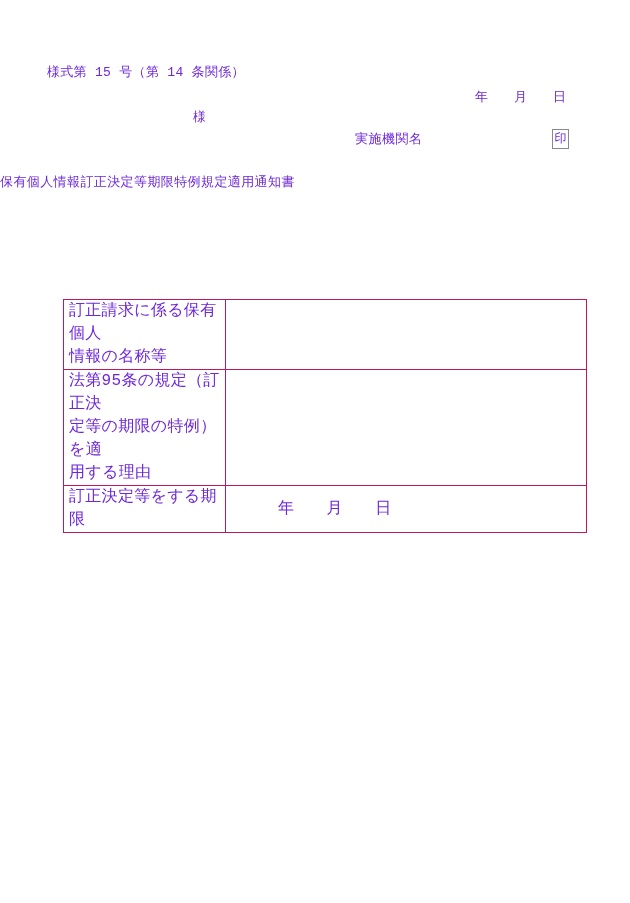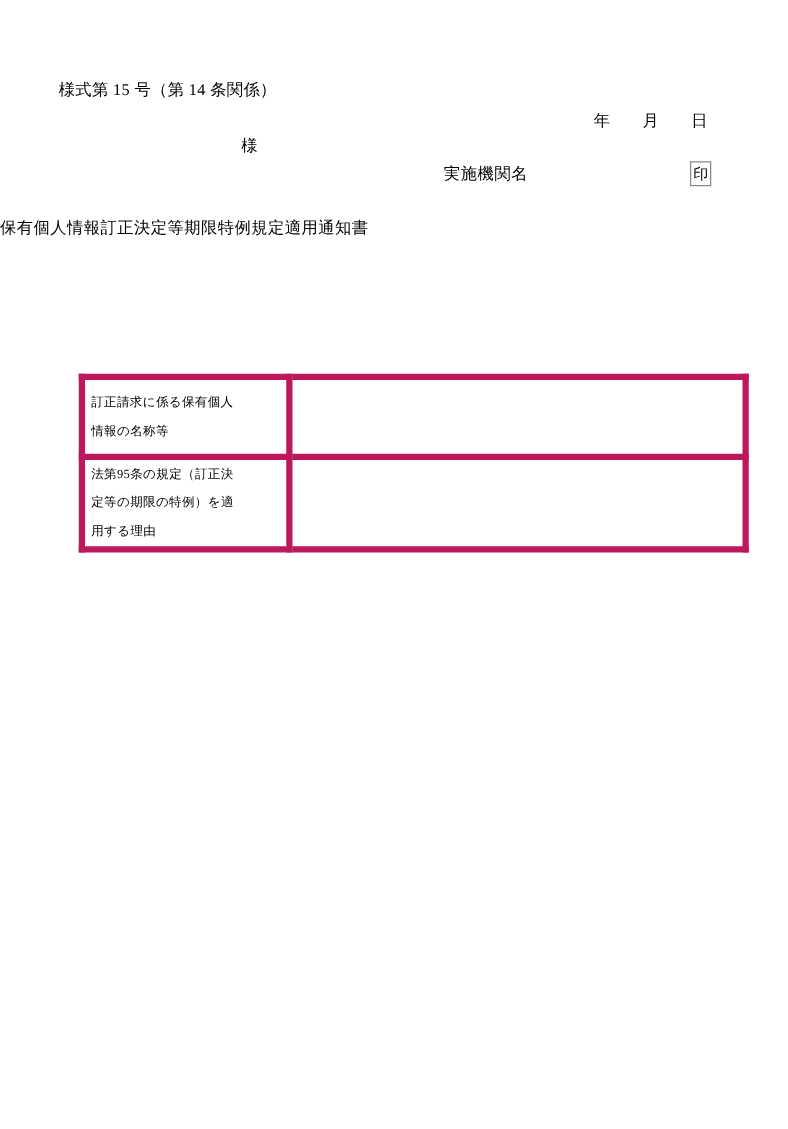--- a/index.html
+++ b/index.html
@@ -5,22 +5,22 @@
   html, body {
     margin: 0;
     padding: 0;
     background: #ffffff;
   }
   .page {
     position: relative;
     width: 630px;
     height: 903px;
     background: #ffffff;
-    font-family: Liberation Serif, serif;
-    color: #000000;
+    font-family: Liberation Mono, monospace;
+    color: #6d28d9;
     font-size: 13px;
     overflow: hidden;
   }
   .abs { position: absolute; white-space: pre-line; }
 
   .form-number { left: 47px; top: 63px; letter-spacing: 0.3px; }
   .date-line   { left: 475px; top: 88px; }
   .addressee   { left: 193px; top: 108px; }
   .agency      { left: 355px; top: 130px; letter-spacing: 0.5px; }
 
@@ -48,22 +48,22 @@
   }
 
   table.form-table {
     position: absolute;
     left: 63px; top: 299px;
     width: 503px;
     border-collapse: collapse;
     table-layout: fixed;
   }
   .form-table td {
-    border: 5px solid #be185d;
-    font-size: 10px;
+    border: 1px solid #be185d;
+    font-size: 16px;
     line-height: 23px;
     padding: 0 4px 0 5px;
     vertical-align: middle;
     white-space: pre-line;
     letter-spacing: 0.3px;
   }
   .col-label { width: 152px; }
   .col-value { width: 351px; }
   tr.row-1 { height: 64px; }
   tr.row-2 { height: 74px; margin-top: 44px; }
@@ -100,16 +100,20 @@
       <td class="col-label">訂正請求に係る保有個人
 情報の名称等</td>
       <td class="col-value"></td>
     </tr>
     <tr class="row-2">
       <td class="col-label">法第95条の規定（訂正決
 定等の期限の特例）を適
 用する理由</td>
       <td class="col-value"></td>
     </tr>
+    <tr class="row-3">
+      <td class="col-label">訂正決定等をする期限</td>
+      <td class="col-value deadline-value">年　　月　　日</td>
+    </tr>
   </tbody>
     </table>
 
 </div>
 
 </body></html>

